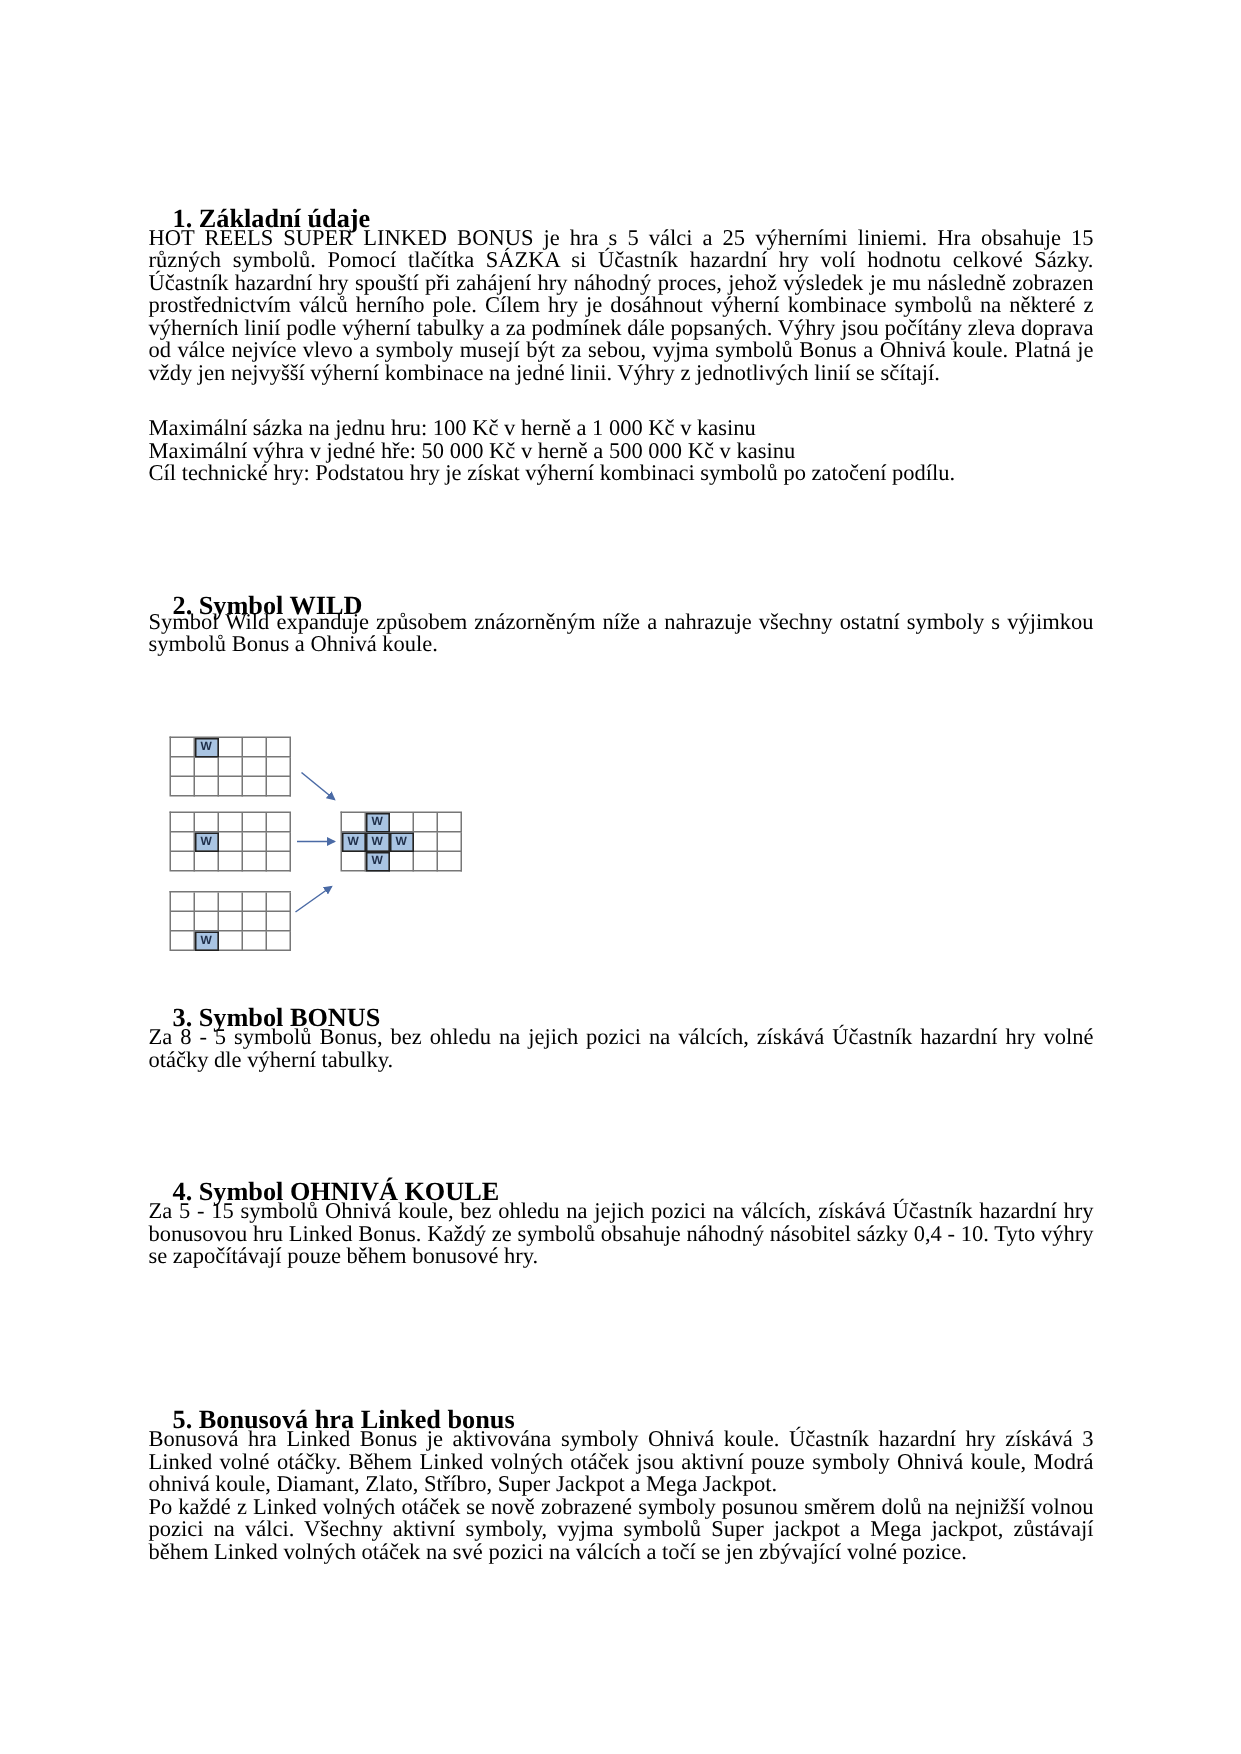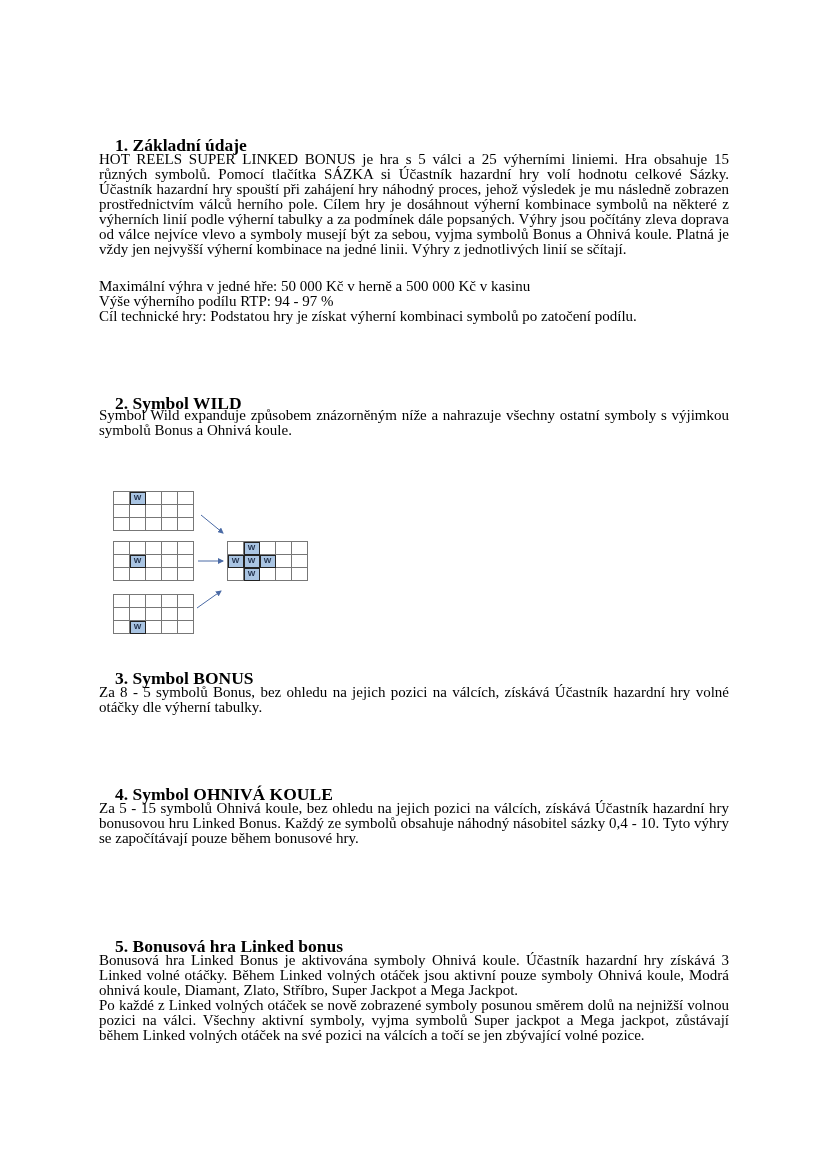--- a/index.html
+++ b/index.html
@@ -39,22 +39,22 @@
 </head>
 <body>
 
 <div class="page">
 
   <h2 style="top:119px">1. Základní údaje</h2>
   <div class="block" style="top:152px">
     <p>HOT REELS SUPER LINKED BONUS je hra s 5 válci a 25 výherními liniemi. Hra obsahuje 15 různých symbolů. Pomocí tlačítka SÁZKA si Účastník hazardní hry volí hodnotu celkové Sázky. Účastník hazardní hry spouští při zahájení hry náhodný proces, jehož výsledek je mu následně zobrazen prostřednictvím válců herního pole. Cílem hry je dosáhnout výherní kombinace symbolů na některé z výherních linií podle výherní tabulky a za podmínek dále popsaných. Výhry jsou počítány zleva doprava od válce nejvíce vlevo a symboly musejí být za sebou, vyjma symbolů Bonus a Ohnivá koule. Platná je vždy jen nejvyšší výherní kombinace na jedné linii. Výhry z jednotlivých linií se sčítají.</p>
   </div>
   <div class="block lines" style="top:279px">
+    <div>Maximální sázka na jednu hru: 100 Kč v herně a 1 000 Kč v kasinu</div>
     <div>Maximální výhra v jedné hře: 50 000 Kč v herně a 500 000 Kč v kasinu</div>
-    <div>Výše výherního podílu RTP: 94 - 97 %</div>
     <div>Cíl technické hry: Podstatou hry je získat výherní kombinaci symbolů po zatočení podílu.</div>
   </div>
 
   <h2 style="top:377px">2. Symbol WILD</h2>
   <div class="block" style="top:408px">
     <p>Symbol Wild expanduje způsobem znázorněným níže a nahrazuje všechny ostatní symboly s výjimkou symbolů Bonus a Ohnivá koule.</p>
   </div>
 
   <h2 style="top:652px">3. Symbol BONUS</h2>
   <div class="block" style="top:685px">

